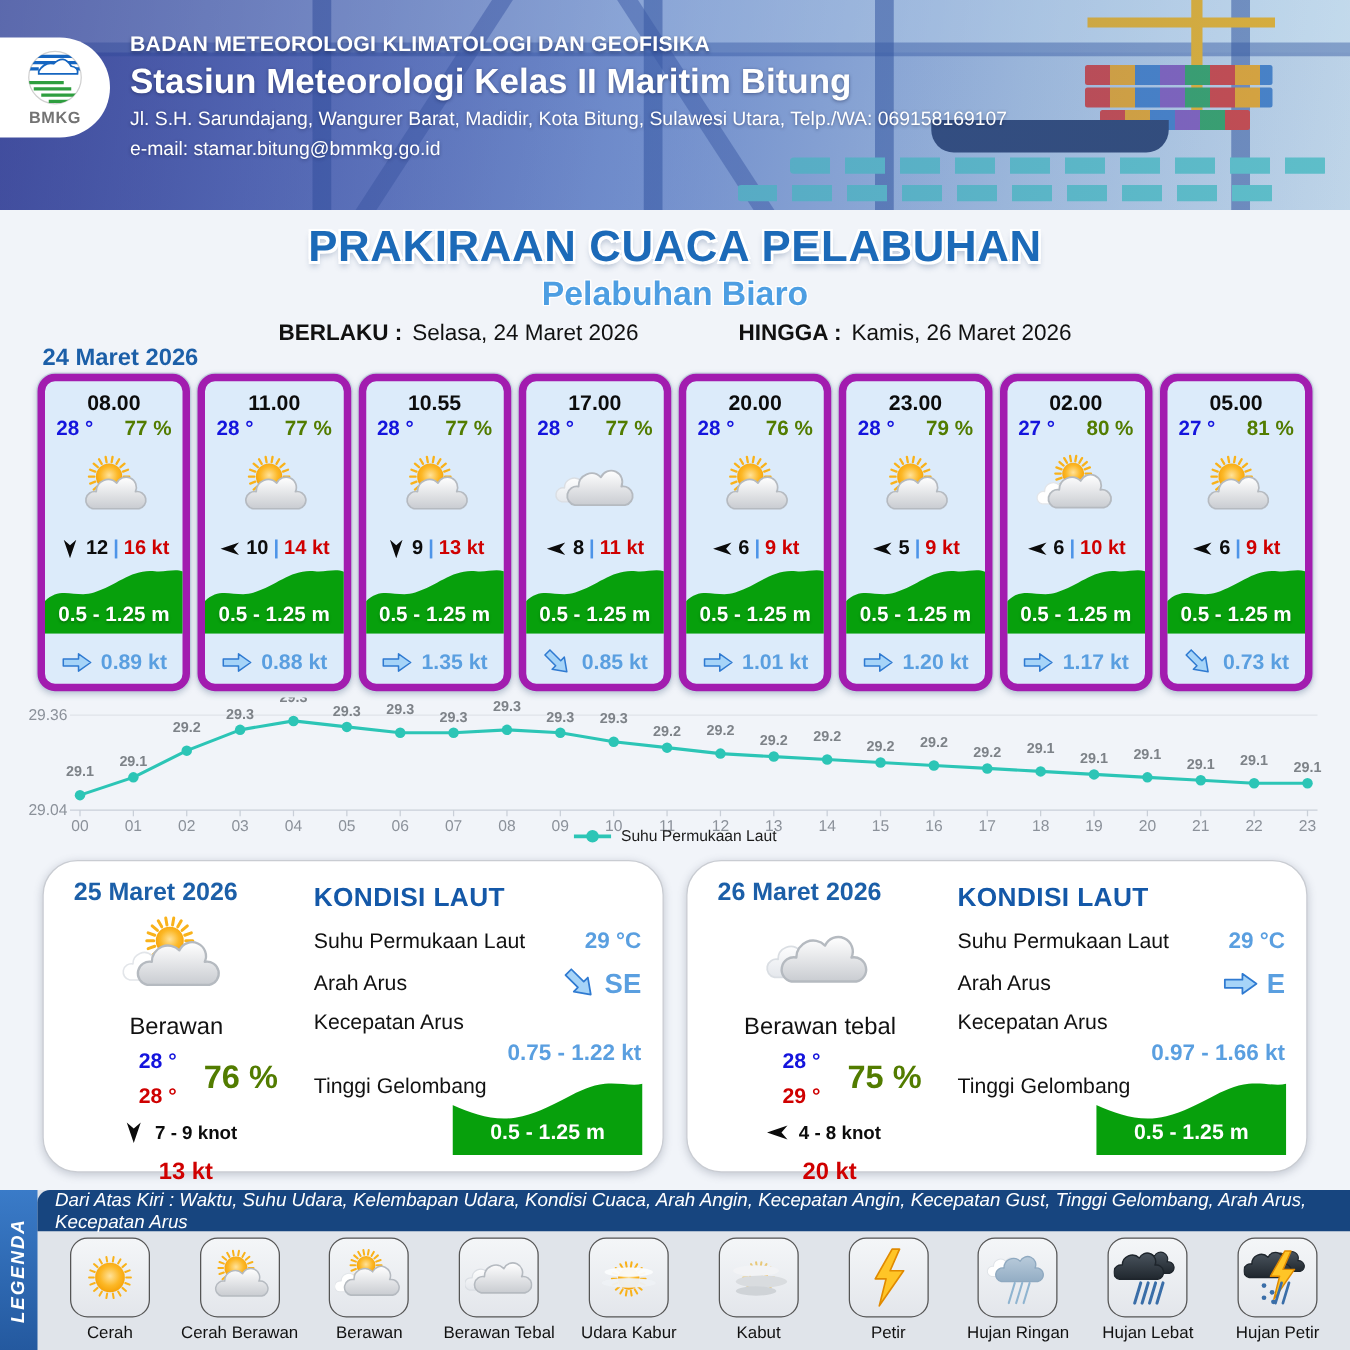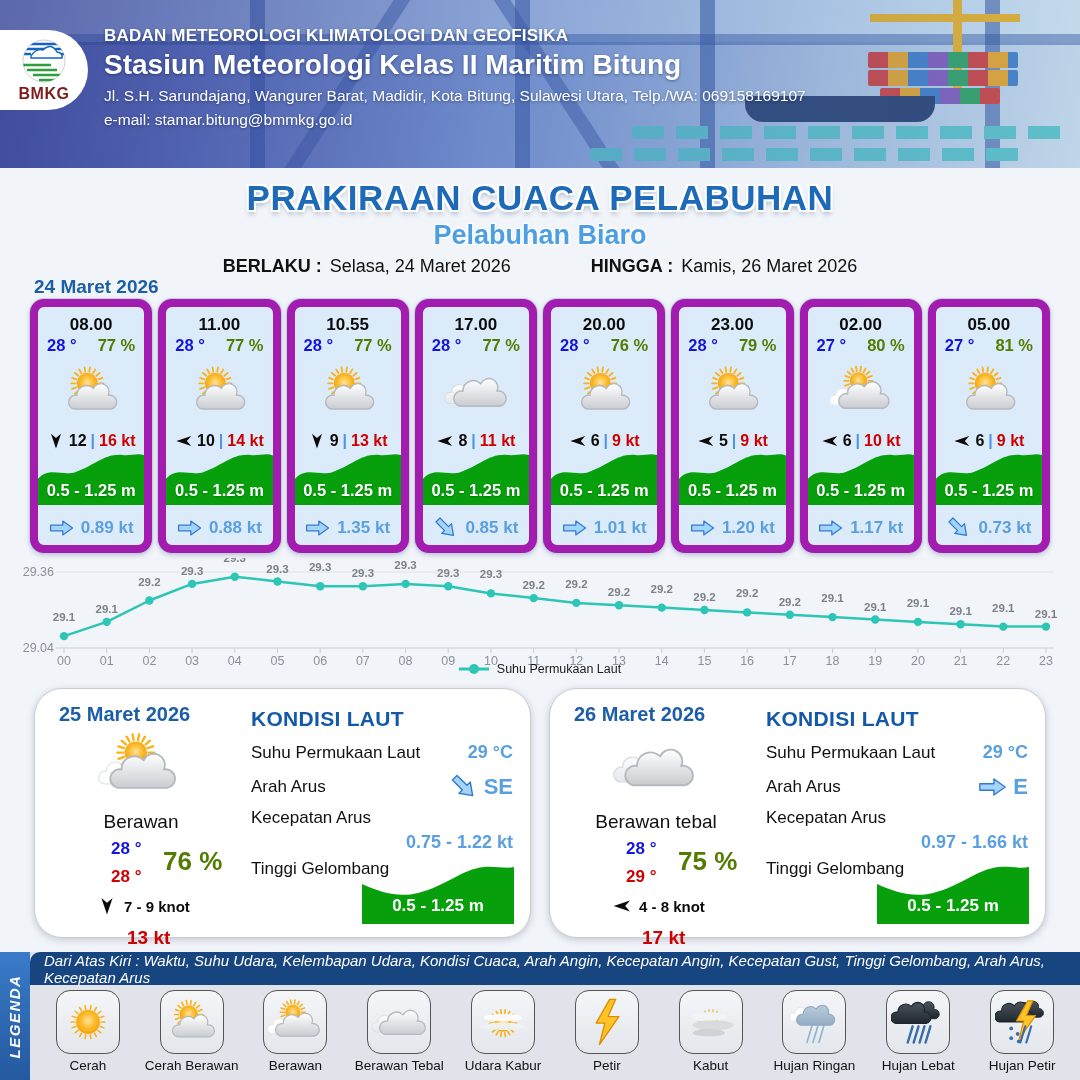--- a/index.html
+++ b/index.html
@@ -21,41 +21,41 @@
   .hd-crane-v{right:118px;top:0;width:9px;height:96px;background:#e2ae27;}
   .hd-crane-h{right:60px;top:14px;width:150px;height:8px;background:#e2ae27;}
   .hd-ship{right:145px;top:96px;width:190px;height:26px;background:#27406e;border-radius:0 0 18px 18px;}
   .hd-seats{right:18px;width:430px;height:13px;border-radius:3px;
     background:repeating-linear-gradient(90deg,#58bfc6 0 32px,rgba(0,0,0,0) 32px 44px);}
   .hd-overlay{left:0;top:0;width:100%;height:100%;
     background:linear-gradient(100deg,rgba(55,65,150,.55),rgba(80,110,190,.30) 45%,rgba(150,190,230,.10));}
   .logo-pill{position:absolute;left:0;top:30px;width:88px;height:80px;background:#fff;
     border-radius:0 40px 40px 0;display:flex;flex-direction:column;align-items:center;justify-content:center;z-index:3;}
   .logo-circle{width:46px;height:46px;}
-  .logo-label{font-size:16px;font-weight:bold;color:#7f1d1d;letter-spacing:.5px;margin-top:1px;}
+  .logo-label{font-size:13px;font-weight:bold;color:#737373;letter-spacing:.5px;margin-top:1px;}
   .header-text{position:absolute;left:104px;top:26px;z-index:3;color:#fff;text-shadow:0 1px 3px rgba(10,20,60,.45);}
   .agency{font-size:17px;font-weight:bold;letter-spacing:.2px;}
   .station{font-size:28px;font-weight:bold;margin-top:3px;}
   .address,.email{font-size:15.5px;margin-top:6px;}
 
   
   .main-title{position:absolute;left:0;top:178px;width:100%;text-align:center;
     font-size:35px;font-weight:800;letter-spacing:.5px;color:#1c6ab8;
     text-shadow:-2px -2px 0 #fff,2px -2px 0 #fff,-2px 2px 0 #fff,2px 2px 0 #fff,0 4px 5px rgba(30,60,110,.35);}
   .subtitle{position:absolute;left:0;top:220px;width:100%;text-align:center;
     font-size:27px;font-weight:800;color:#4d9ee2;
     text-shadow:-1px -1px 0 #fff,1px -1px 0 #fff,-1px 1px 0 #fff,1px 1px 0 #fff;}
   .valid-row{position:absolute;left:0;top:256px;width:100%;display:flex;justify-content:center;gap:80px;
     font-size:18px;color:#111;}
   .valid-pair b{font-weight:bold;margin-right:8px;}
   .date-label{position:absolute;left:34px;top:276px;font-size:19px;font-weight:bold;color:#1c5fa8;}
 
   
   .cards{position:absolute;left:30px;top:299px;width:1020px;height:254px;display:flex;gap:6px;}
-  .card{flex:1;position:relative;background:#dcebfa;border:8px solid #a21caf;border-radius:14px;
+  .card{flex:1;position:relative;background:#dcebfa;border:6px solid #a21caf;border-radius:14px;
     box-shadow:0 0 0 1px #c3cfdd,0 2px 5px rgba(110,130,160,.45);overflow:hidden;
     display:flex;flex-direction:column;align-items:center;}
   .c-time{margin-top:8px;font-size:17px;font-weight:bold;color:#0c0c0c;}
   .c-th{width:100%;padding:1px 9px 0;display:flex;justify-content:space-between;font-size:16.5px;font-weight:bold;}
   .c-temp{color:#1414dd;} .c-hum{color:#527c00;}
   .c-icon{width:66px;height:62px;margin-top:6px;}
   .c-icon svg{width:100%;height:100%;}
   .c-wind{margin-top:9px;display:flex;align-items:center;gap:4px;font-size:16px;font-weight:bold;}
   .dart{display:inline-block;width:18px;height:18px;}
   .dart svg{width:100%;height:100%;display:block;}
@@ -842,21 +842,21 @@
       <div class="d-tred">29 °</div>
       <div class="d-hum">75 %</div>
       <div class="d-wind">
         <span class="dart" style="transform:rotate(90deg)">
           <svg viewBox="0 0 100 100">
             <path d="M22,10 L50,92 L78,10 L50,34 Z" fill="#0b0b0b"></path>
           </svg>
         </span>
         <span>4 - 8 knot</span>
       </div>
-      <div class="d-gust">17 kt</div>
+      <div class="d-gust">20 kt</div>
       <div class="sea">
         <div class="sea-head">KONDISI LAUT</div>
         <div class="sea-row">
           <span>Suhu Permukaan Laut</span>
           <span class="sea-val">29 °C</span>
         </div>
         <div class="sea-row">
           <span>Arah Arus</span>
           <span class="sea-dirval">
             <span class="curarrow" style="transform:rotate(0deg)">
@@ -1013,28 +1013,20 @@
                 <circle cx="50" cy="52" r="16" fill="url(#gsun)"></circle>
                 <ellipse cx="50" cy="42" rx="36" ry="7" fill="#fbfcfd" opacity=".95"></ellipse>
                 <ellipse cx="50" cy="58" rx="40" ry="7" fill="#eef1f4" opacity=".95"></ellipse>
               </svg></span>
           </div>
           <div class="legend-label">Udara Kabur</div>
         </div>
         <div class="legend-item">
           <div class="legend-box">
             <span style="width:54px;height:54px;display:block"><svg viewBox="0 0 100 100">
-                <polygon points="55,8 30,52 46,52 36,92 72,40 52,40 66,8" fill="#ffc527" stroke="#e08a00" stroke-width="2.5" stroke-linejoin="round"></polygon>
-              </svg></span>
-          </div>
-          <div class="legend-label">Petir</div>
-        </div>
-        <div class="legend-item">
-          <div class="legend-box">
-            <span style="width:54px;height:54px;display:block"><svg viewBox="0 0 100 100">
                 <line x1="66.0" y1="50.0" x2="73.0" y2="50.0" stroke="#e8c878" stroke-width="3" stroke-linecap="round"></line>
                 <line x1="65.0" y1="55.5" x2="71.6" y2="57.9" stroke="#e8c878" stroke-width="3" stroke-linecap="round"></line>
                 <line x1="62.3" y1="60.3" x2="67.6" y2="64.8" stroke="#e8c878" stroke-width="3" stroke-linecap="round"></line>
                 <line x1="58.0" y1="63.9" x2="61.5" y2="69.9" stroke="#e8c878" stroke-width="3" stroke-linecap="round"></line>
                 <line x1="52.8" y1="65.8" x2="54.0" y2="72.7" stroke="#e8c878" stroke-width="3" stroke-linecap="round"></line>
                 <line x1="47.2" y1="65.8" x2="46.0" y2="72.7" stroke="#e8c878" stroke-width="3" stroke-linecap="round"></line>
                 <line x1="42.0" y1="63.9" x2="38.5" y2="69.9" stroke="#e8c878" stroke-width="3" stroke-linecap="round"></line>
                 <line x1="37.7" y1="60.3" x2="32.4" y2="64.8" stroke="#e8c878" stroke-width="3" stroke-linecap="round"></line>
                 <line x1="35.0" y1="55.5" x2="28.4" y2="57.9" stroke="#e8c878" stroke-width="3" stroke-linecap="round"></line>
                 <line x1="34.0" y1="50.0" x2="27.0" y2="50.0" stroke="#e8c878" stroke-width="3" stroke-linecap="round"></line>
@@ -1050,20 +1042,28 @@
                 <ellipse cx="46" cy="40" rx="34" ry="8" fill="#f2f3f5"></ellipse>
                 <ellipse cx="54" cy="56" rx="38" ry="9" fill="#d9dcdf"></ellipse>
                 <ellipse cx="46" cy="70" rx="30" ry="7" fill="#cfd3d7"></ellipse>
               </svg></span>
           </div>
           <div class="legend-label">Kabut</div>
         </div>
         <div class="legend-item">
           <div class="legend-box">
             <span style="width:54px;height:54px;display:block"><svg viewBox="0 0 100 100">
+                <polygon points="55,8 30,52 46,52 36,92 72,40 52,40 66,8" fill="#ffc527" stroke="#e08a00" stroke-width="2.5" stroke-linejoin="round"></polygon>
+              </svg></span>
+          </div>
+          <div class="legend-label">Petir</div>
+        </div>
+        <div class="legend-item">
+          <div class="legend-box">
+            <span style="width:54px;height:54px;display:block"><svg viewBox="0 0 100 100">
                 <g transform="translate(34 38) scale(0.75)">
                   <path d="M-30,14 A10,10 0 0 1 -26,-6 A14,14 0 0 1 -2,-16 A12,12 0 0 1 20,-6 A10,10 0 0 1 24,14 Z" fill="#ffffff" stroke="#e0e4e8" stroke-width="2" stroke-linejoin="round"></path>
                 </g>
                 <g transform="translate(56 42) scale(1)">
                   <path d="M-30,14 A10,10 0 0 1 -26,-6 A14,14 0 0 1 -2,-16 A12,12 0 0 1 20,-6 A10,10 0 0 1 24,14 Z" fill="url(#grain)" stroke="#8fa9c0" stroke-width="2" stroke-linejoin="round"></path>
                 </g>
                 <line x1="46" y1="58" x2="37" y2="88" stroke="#8fb4d0" stroke-width="3" stroke-linecap="round"></line>
                 <line x1="57" y1="58" x2="48" y2="88" stroke="#8fb4d0" stroke-width="3" stroke-linecap="round"></line>
                 <line x1="68" y1="58" x2="59" y2="88" stroke="#8fb4d0" stroke-width="3" stroke-linecap="round"></line>
               </svg></span>

